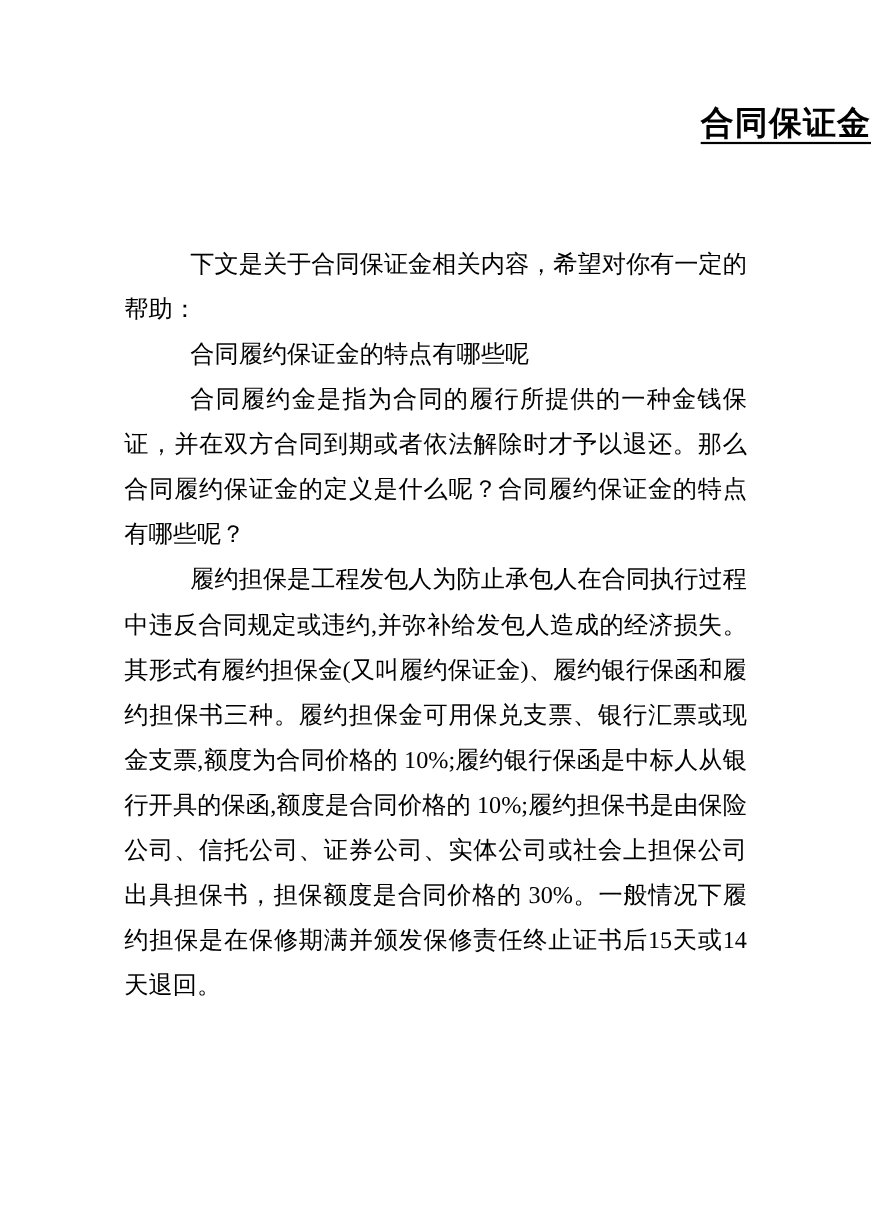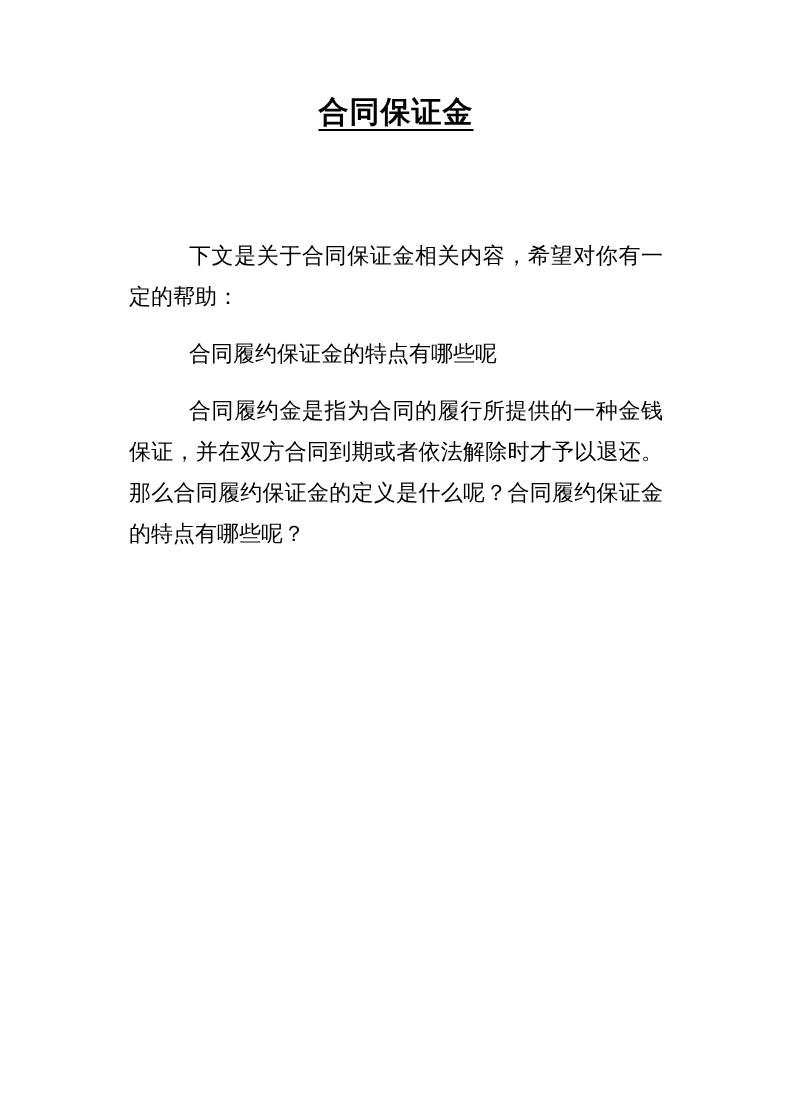--- a/index.html
+++ b/index.html
@@ -15,48 +15,49 @@
     font-family: "Liberation Serif", "DejaVu Serif", serif;
     color: #000000;
     overflow: hidden;
   }
   .doc-title {
     position: absolute;
     top: 92px;
     left: 0;
     width: 100%;
     margin: 0;
-    text-align: center;
+    text-align: right;
     font-size: 30px;
     font-weight: bold;
     letter-spacing: 1px;
     text-decoration: underline;
     text-decoration-thickness: 2px;
     text-underline-offset: 7px;
   }
   .doc-body {
     position: absolute;
     left: 113px;
     top: 219px;
     width: 566px;
     font-size: 22px;
     line-height: 41px;
     text-align: justify;
     text-justify: inter-character;
   }
   .doc-body p {
-    margin: 16px;
+    margin: 0;
     padding: 0;
     text-indent: 60px;
   }
 </style>
 </head>
 <body>
 
 <div class="page">
   <h1 class="doc-title">合同保证金</h1>
 
   <div class="doc-body">
     <p>下文是关于合同保证金相关内容，希望对你有一定的帮助：</p>
     <p>合同履约保证金的特点有哪些呢</p>
     <p>合同履约金是指为合同的履行所提供的一种金钱保证，并在双方合同到期或者依法解除时才予以退还。那么合同履约保证金的定义是什么呢？合同履约保证金的特点有哪些呢？</p>
+    <p>履约担保是工程发包人为防止承包人在合同执行过程中违反合同规定或违约,并弥补给发包人造成的经济损失。其形式有履约担保金(又叫履约保证金)、履约银行保函和履约担保书三种。履约担保金可用保兑支票、银行汇票或现金支票,额度为合同价格的 10%;履约银行保函是中标人从银行开具的保函,额度是合同价格的 10%;履约担保书是由保险公司、信托公司、证券公司、实体公司或社会上担保公司出具担保书，担保额度是合同价格的 30%。一般情况下履约担保是在保修期满并颁发保修责任终止证书后15天或14天退回。</p>
   </div>
 </div>
 
 </body></html>

